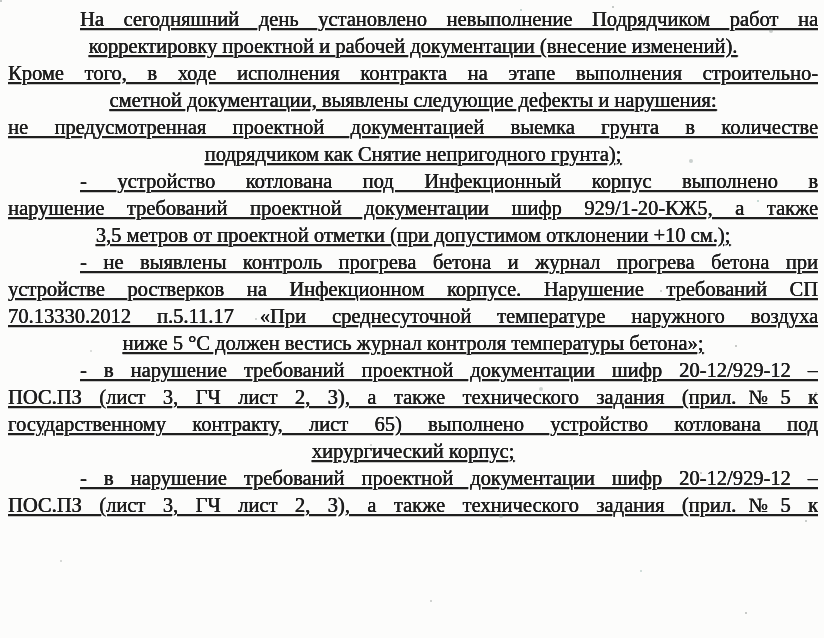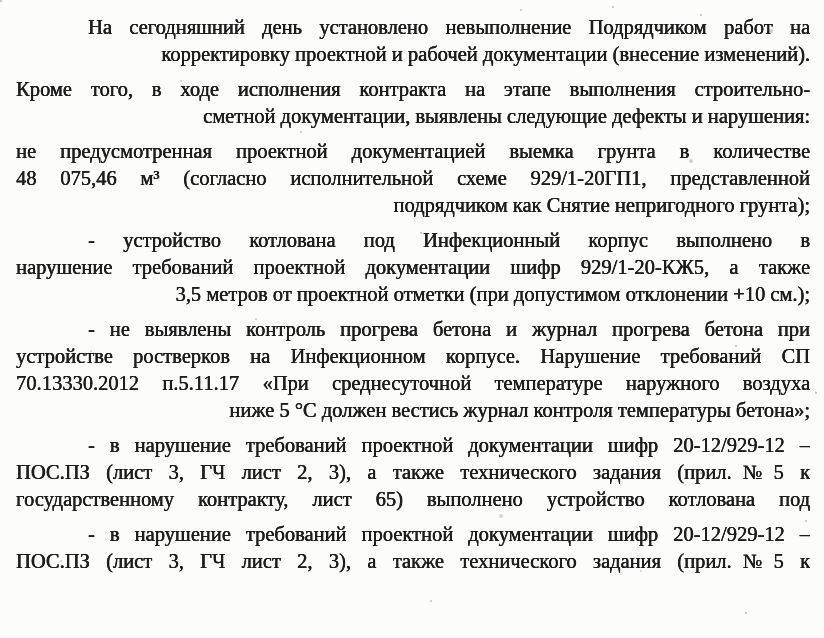--- a/index.html
+++ b/index.html
@@ -15,27 +15,27 @@
   }
   .page{
     position:absolute;inset:0;
     padding:6px 6px 0 8px;
     box-sizing:border-box;
     font-family:"Liberation Serif","DejaVu Serif",serif;
     font-size:20.5px;
     color:var(--ink);
     text-shadow:0.35px 0 0 currentColor, 0 0.25px 0 currentColor; 
   }
-  .paragraph{margin:8px;padding:0;}
+  .paragraph{margin:0;padding:0;text-decoration:underline;}
   .line{
     height:27px;
     line-height:27px;
     overflow:hidden;
     white-space:normal;
-    text-align:right;
+    text-align:center;
   }
   .line.just{
     text-align:justify;
     text-align-last:justify;
   }
   .line.indent{
     text-indent:72px;
   }
   
   .noise-dot{
@@ -78,37 +78,37 @@
     <div class="paragraph">
       <div class="line indent just">На сегодняшний день установлено невыполнение Подрядчиком работ на</div>
       <div class="line">корректировку проектной и рабочей документации (внесение изменений).</div>
     </div>
     <div class="paragraph">
       <div class="line just">Кроме того, в ходе исполнения контракта на этапе выполнения строительно-</div>
       <div class="line">сметной документации, выявлены следующие дефекты и нарушения:</div>
     </div>
     <div class="paragraph">
       <div class="line just">не предусмотренная проектной документацией выемка грунта в количестве</div>
-      <div class="line just">48 075,46 м³ (согласно исполнительной схеме 929/1-20ГП1, представленной</div>
       <div class="line">подрядчиком как Снятие непригодного грунта);</div>
     </div>
     <div class="paragraph">
       <div class="line indent just">- устройство котлована под Инфекционный корпус выполнено в</div>
       <div class="line just">нарушение требований проектной документации шифр 929/1-20-КЖ5, а также</div>
       <div class="line">3,5 метров от проектной отметки (при допустимом отклонении +10 см.);</div>
     </div>
     <div class="paragraph">
       <div class="line indent just">- не выявлены контроль прогрева бетона и журнал прогрева бетона при</div>
       <div class="line just">устройстве ростверков на Инфекционном корпусе. Нарушение требований СП</div>
       <div class="line just">70.13330.2012 п.5.11.17 «При среднесуточной температуре наружного воздуха</div>
       <div class="line">ниже 5 °С должен вестись журнал контроля температуры бетона»;</div>
     </div>
     <div class="paragraph">
       <div class="line indent just">- в нарушение требований проектной документации шифр 20-12/929-12 –</div>
       <div class="line just">ПОС.ПЗ (лист 3, ГЧ лист 2, 3), а также технического задания (прил.№5 к</div>
       <div class="line just">государственному контракту, лист 65) выполнено устройство котлована под</div>
+      <div class="line">хирургический корпус;</div>
     </div>
     <div class="paragraph">
       <div class="line indent just">- в нарушение требований проектной документации шифр 20-12/929-12 –</div>
       <div class="line just">ПОС.ПЗ (лист 3, ГЧ лист 2, 3), а также технического задания (прил.№5 к</div>
     </div>
   </div>
 <div class="noise-dot"></div>
 
 </body></html>

